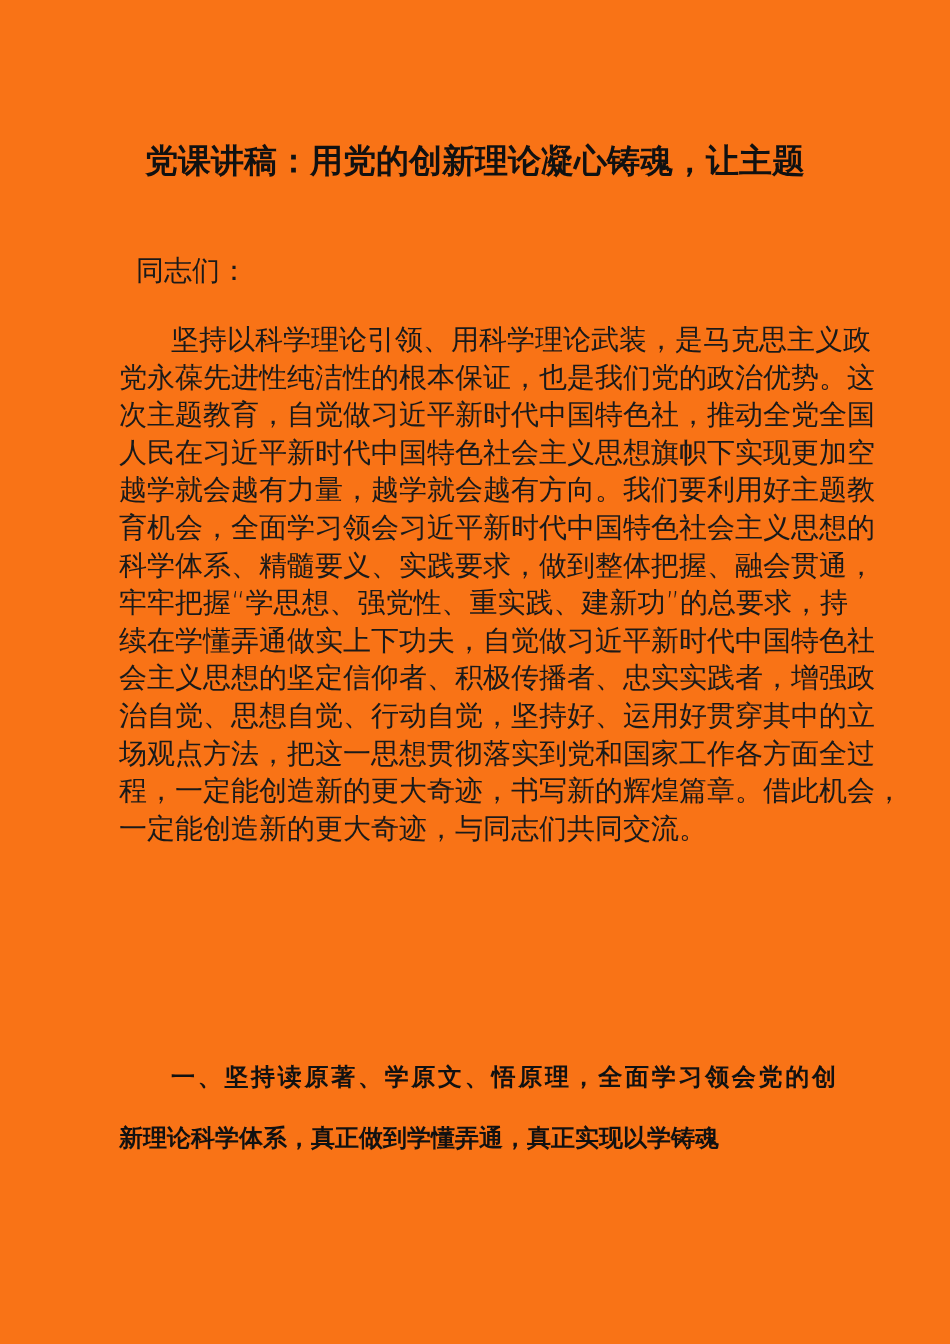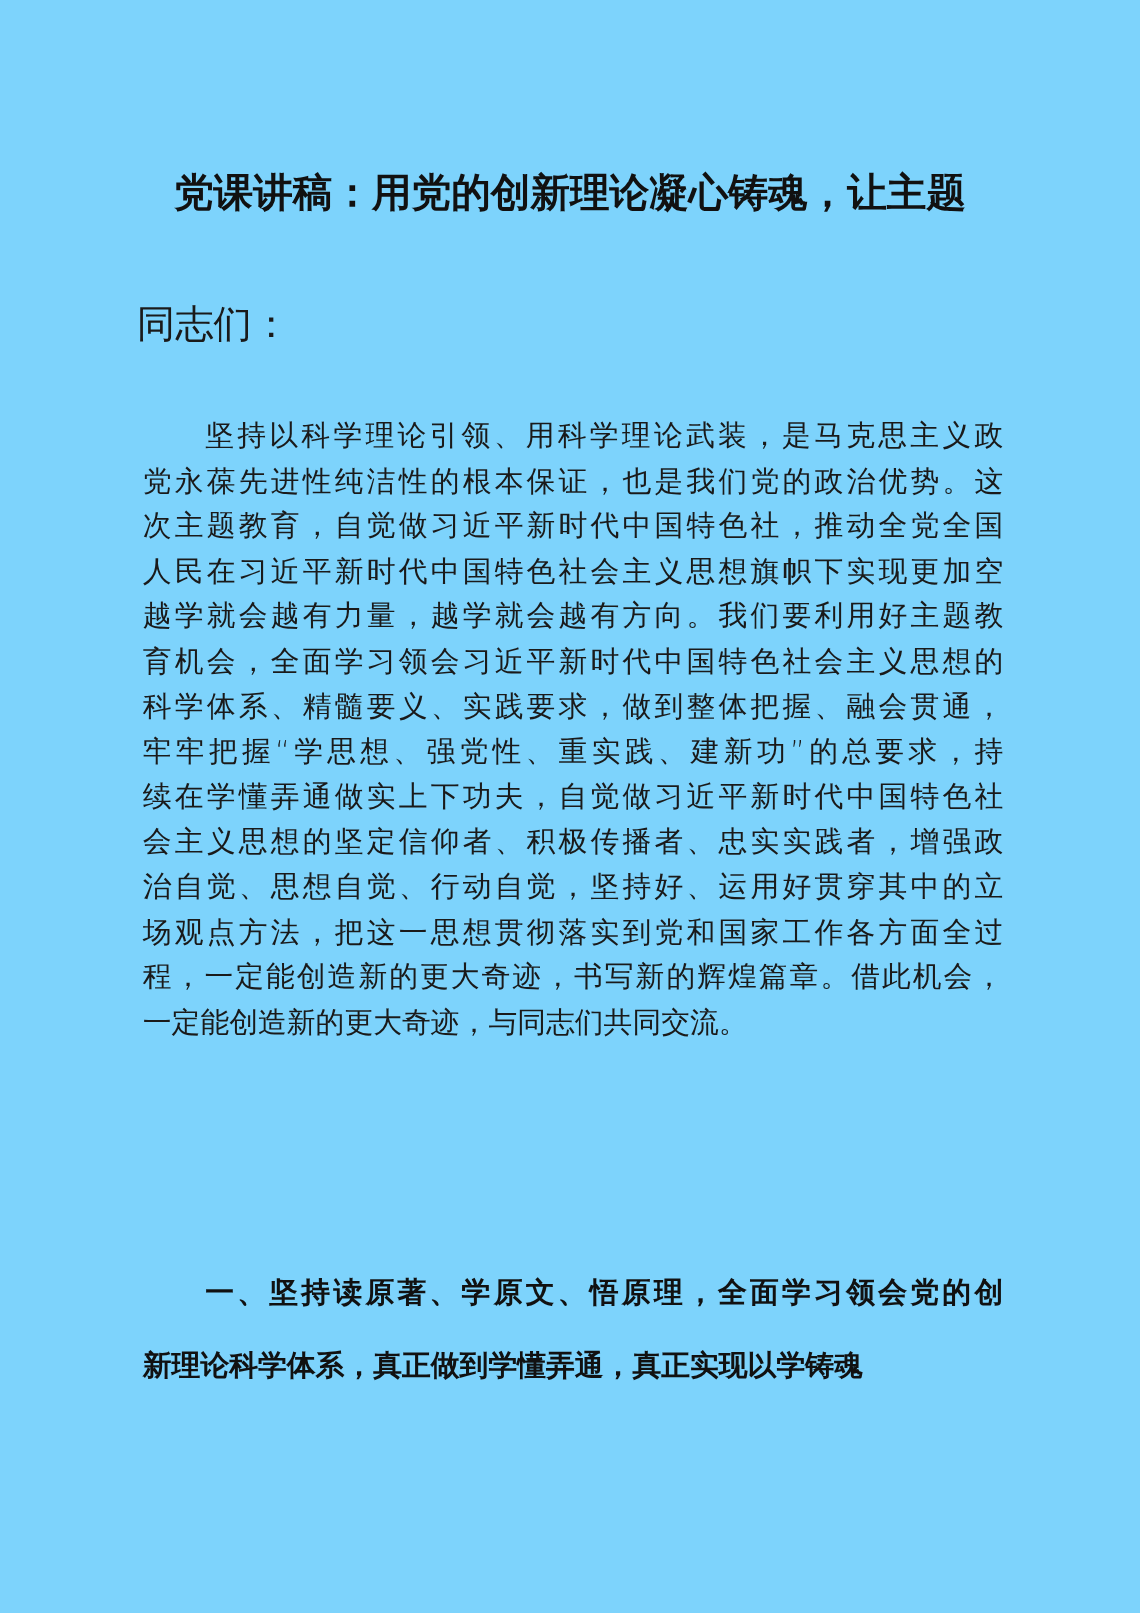--- a/index.html
+++ b/index.html
@@ -12,21 +12,21 @@
       height: 1344px;
       position: relative;
       overflow: hidden;
       color: #111111;
     }
     .page {
       position: absolute;
       left: 0; top: 0;
       width: 950px;
       height: 1344px;
-      background: #7dd3fc;
+      background: #f97316;
     }
     .title {
       position: absolute;
       left: 100px;
       width: 750px;
       top: 137px;
       text-align: center;
       font-family: "DejaVu Serif", "Liberation Serif", serif;
       font-weight: bold;
       font-size: 33px;
@@ -34,32 +34,31 @@
       letter-spacing: 0px;
       color: #111111;
       margin: 0;
     }
     .title .tline { display: block; white-space: nowrap; }
     .body-text {
       position: absolute;
       left: 119px;
       width: 720px;
       font-family: "DejaVu Sans", "Liberation Sans", sans-serif;
-      font-size: 24px;
+      font-size: 28px;
       line-height: 37.6px;
       color: #1a1a1a;
       font-weight: 300;
-      margin-top: 24px;
     }
     .salutation {
       position: absolute;
-      left: 114px;
+      left: 136px;
       top: 252px;
       font-family: "DejaVu Sans", "Liberation Sans", sans-serif;
-      font-size: 32px;
+      font-size: 28px;
       line-height: 37.6px;
       color: #1a1a1a;
       white-space: nowrap;
       text-align: center;
     }
     .para {
       top: 321px;
     }
     .para .pline {
       display: block;

